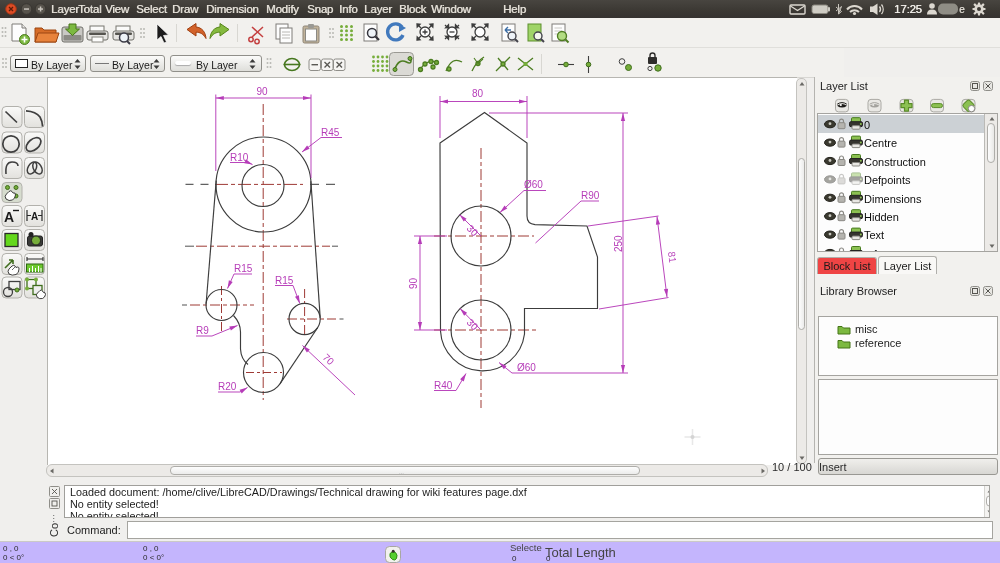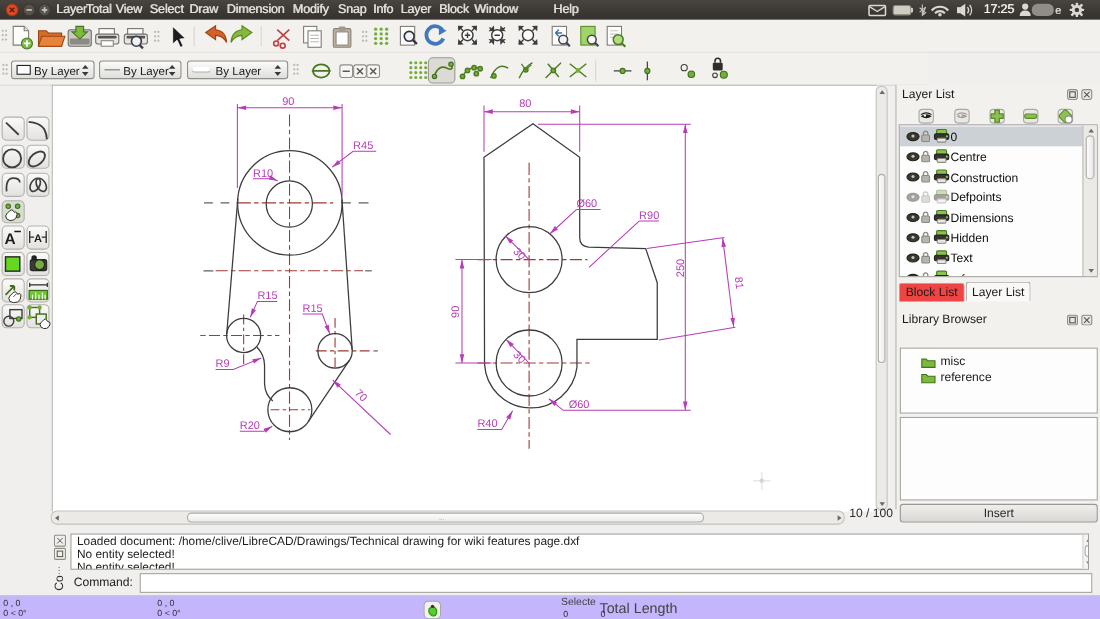--- a/index.html
+++ b/index.html
@@ -620,21 +620,21 @@
 <svg class="abs" style="left:18px;top:7px" width="14" height="11">
           <path d="M1 2.5 L5 2.5 L6.5 4 L13 4 L13 10 L1 10 Z" fill="#7cb940" stroke="#447417"></path>
         </svg>
 <span class="abs" style="left:36px;top:6px;font-size:11px;color:#1b1b1b">misc</span>
 <svg class="abs" style="left:18px;top:21px" width="14" height="11">
           <path d="M1 2.5 L5 2.5 L6.5 4 L13 4 L13 10 L1 10 Z" fill="#7cb940" stroke="#447417"></path>
         </svg>
 <span class="abs" style="left:36px;top:20px;font-size:11px;color:#1b1b1b">reference</span>
 </div>
 <div class="wbox" style="left:3px;top:302px;width:180px;height:76px"></div>
-<div class="abs" style="left:3px;top:381px;width:180px;height:17px;background:linear-gradient(#f0efec,#d8d7d3);border:1px solid #999893;border-radius:3px;font-size:11px;color:#2a2a2a;text-align:center;line-height:16px">Insert</div>
+<div class="abs" style="left:3px;top:381px;width:180px;height:17px;background:linear-gradient(#f0efec,#d8d7d3);border:1px solid #999893;border-radius:3px;font-size:11px;color:#2a2a2a;text-align:left;line-height:16px">Insert</div>
 </div>
 
 <div id="consolestrip" style="position:absolute;left:0;top:0;width:0;height:0;z-index:6">
 <svg class="abs" style="left:49px;top:486px" width="12" height="24">
 <rect x="0.5" y="0.5" width="10" height="10" rx="1" fill="#f0efec" stroke="#8f8e89"></rect>
         <path d="M3 3 L8 8 M8 3 L3 8" stroke="#55544f" stroke-width="0.9"></path>
 <rect x="0.5" y="12.5" width="10" height="10" rx="1" fill="#f0efec" stroke="#8f8e89"></rect>
         <rect x="3" y="15" width="5" height="5" fill="none" stroke="#55544f" stroke-width="0.9"></rect>
 </svg>
 <div class="abs" style="left:52.5px;top:512px;width:3px;height:10px;color:#555;font-size:9px;line-height:3.2px">.<br>.<br>.</div>

